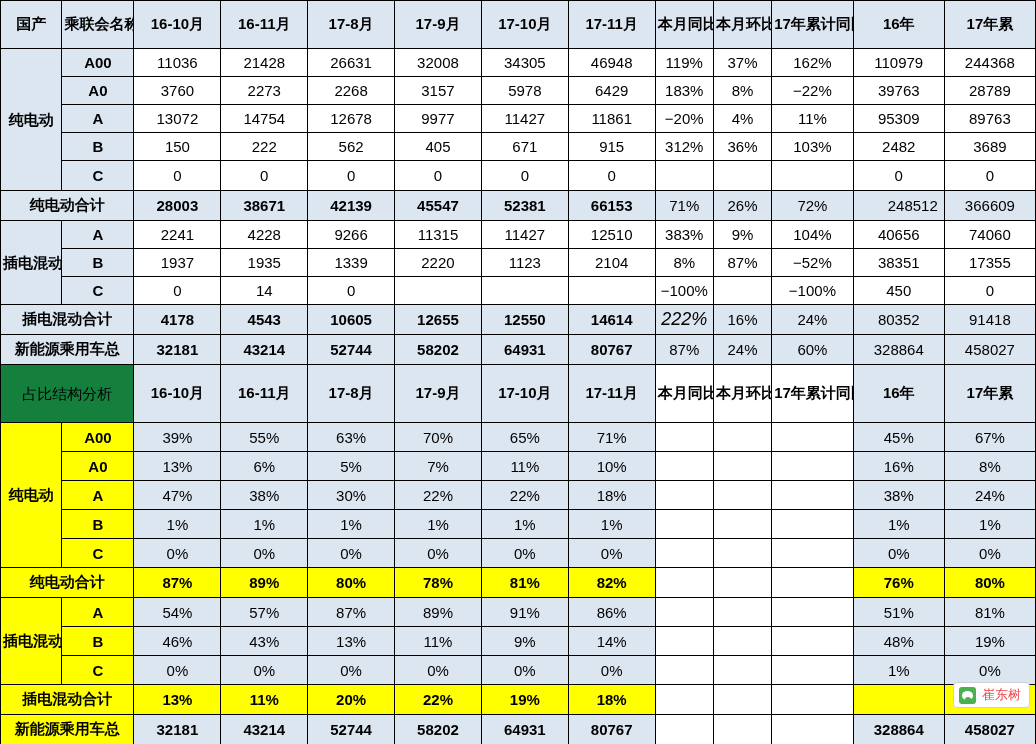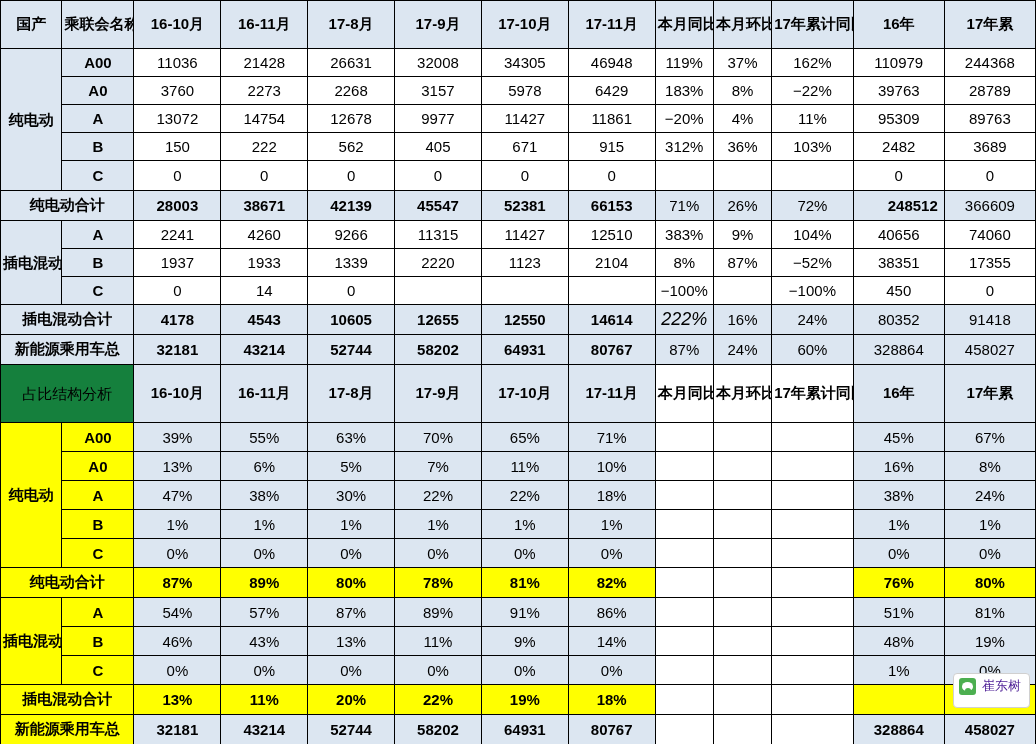--- a/index.html
+++ b/index.html
@@ -93,23 +93,23 @@
   .watermark {
     position: absolute;
     right: 6px;
     bottom: 36px;
     display: flex;
     align-items: center;
     gap: 6px;
     background: #ffffff;
     border: 1px solid #d0d0d0;
     border-radius: 4px;
-    padding: 3px 8px 12px 5px;
+    padding: 3px 8px 3px 5px;
     font-size: 13px;
-    color: #4c1d95;
+    color: #ef4444;
   }
   .wm-logo {
     width: 17px; height: 17px;
     background: #4caf50;
     border-radius: 3px;
     position: relative;
   }
   .wm-logo::before {
     content: "";
     position: absolute;
@@ -241,43 +241,43 @@
     <td colspan="2">纯电动合计</td>
     <td>28003</td>
     <td>38671</td>
     <td>42139</td>
     <td>45547</td>
     <td>52381</td>
     <td>66153</td>
     <td class="plain" style="font-weight:normal;font-size:15px;">71%</td>
     <td class="plain" style="font-weight:normal;font-size:15px;">26%</td>
     <td class="plain" style="font-weight:normal;font-size:15px;">72%</td>
-    <td class="plain" style="font-weight:bold;font-size:15px;padding-left:30px;">248512</td>
+    <td class="plain" style="font-weight:normal;font-size:15px;padding-left:30px;">248512</td>
     <td class="plain" style="font-weight:normal;font-size:15px;">366609</td>
   </tr>
 
   <tr style="height:28px;">
     <td class="catlabel" rowspan="3">插电混动</td>
     <td class="rowlabel">A</td>
     <td class="datacell">2241</td>
-    <td class="datacell">4260</td>
+    <td class="datacell">4228</td>
     <td class="datacell">9266</td>
     <td class="datacell">11315</td>
     <td class="datacell">11427</td>
     <td class="datacell">12510</td>
     <td class="datacell">383%</td>
     <td class="datacell">9%</td>
     <td class="datacell">104%</td>
     <td class="datacell">40656</td>
     <td class="datacell">74060</td>
   </tr>
   <tr style="height:28px;">
     <td class="rowlabel">B</td>
     <td class="datacell">1937</td>
-    <td class="datacell">1933</td>
+    <td class="datacell">1935</td>
     <td class="datacell">1339</td>
     <td class="datacell">2220</td>
     <td class="datacell">1123</td>
     <td class="datacell">2104</td>
     <td class="datacell">8%</td>
     <td class="datacell">87%</td>
     <td class="datacell">−52%</td>
     <td class="datacell">38351</td>
     <td class="datacell">17355</td>
   </tr>

